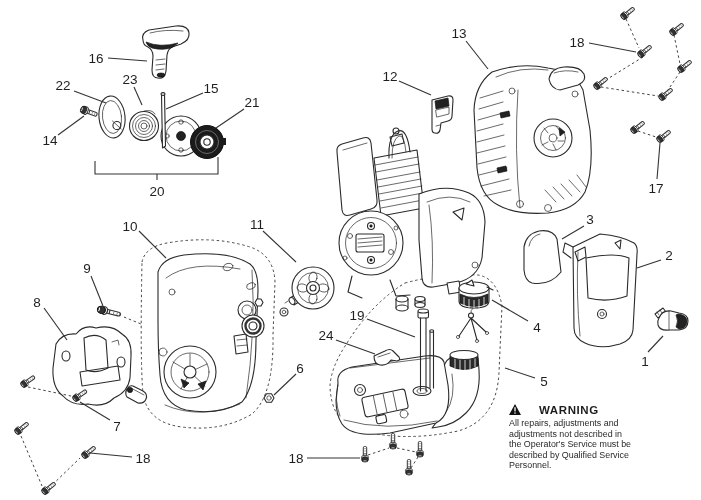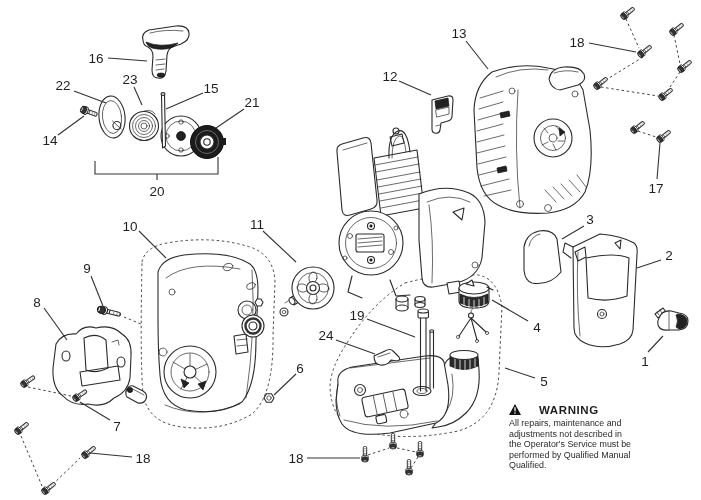--- a/index.html
+++ b/index.html
@@ -486,20 +486,20 @@
     <span style="display:inline-block;line-height:0;">
       <svg width="12" height="11" viewBox="0 0 12 11">
             <path d="M6 0 L12 11 L0 11 Z" fill="#111"></path>
             <rect x="5.35" y="3.2" width="1.3" height="4.2" fill="#fff"></rect>
             <rect x="5.35" y="8.4" width="1.3" height="1.3" fill="#fff"></rect>
           </svg>
     </span>
     <span>WARNING</span>
   </div>
   <div class="warning-body">
-    <div>All repairs, maintenance and</div>
+    <div>All repairs, adjustments and</div>
     <div>adjustments not described in</div>
     <div>the Operator's Service must be</div>
-    <div>performed by Qualified Manual</div>
-    <div>Qualified.</div>
+    <div>described by Qualified Service</div>
+    <div>Personnel.</div>
   </div>
 </div>
 </div>
 
 </body></html>

